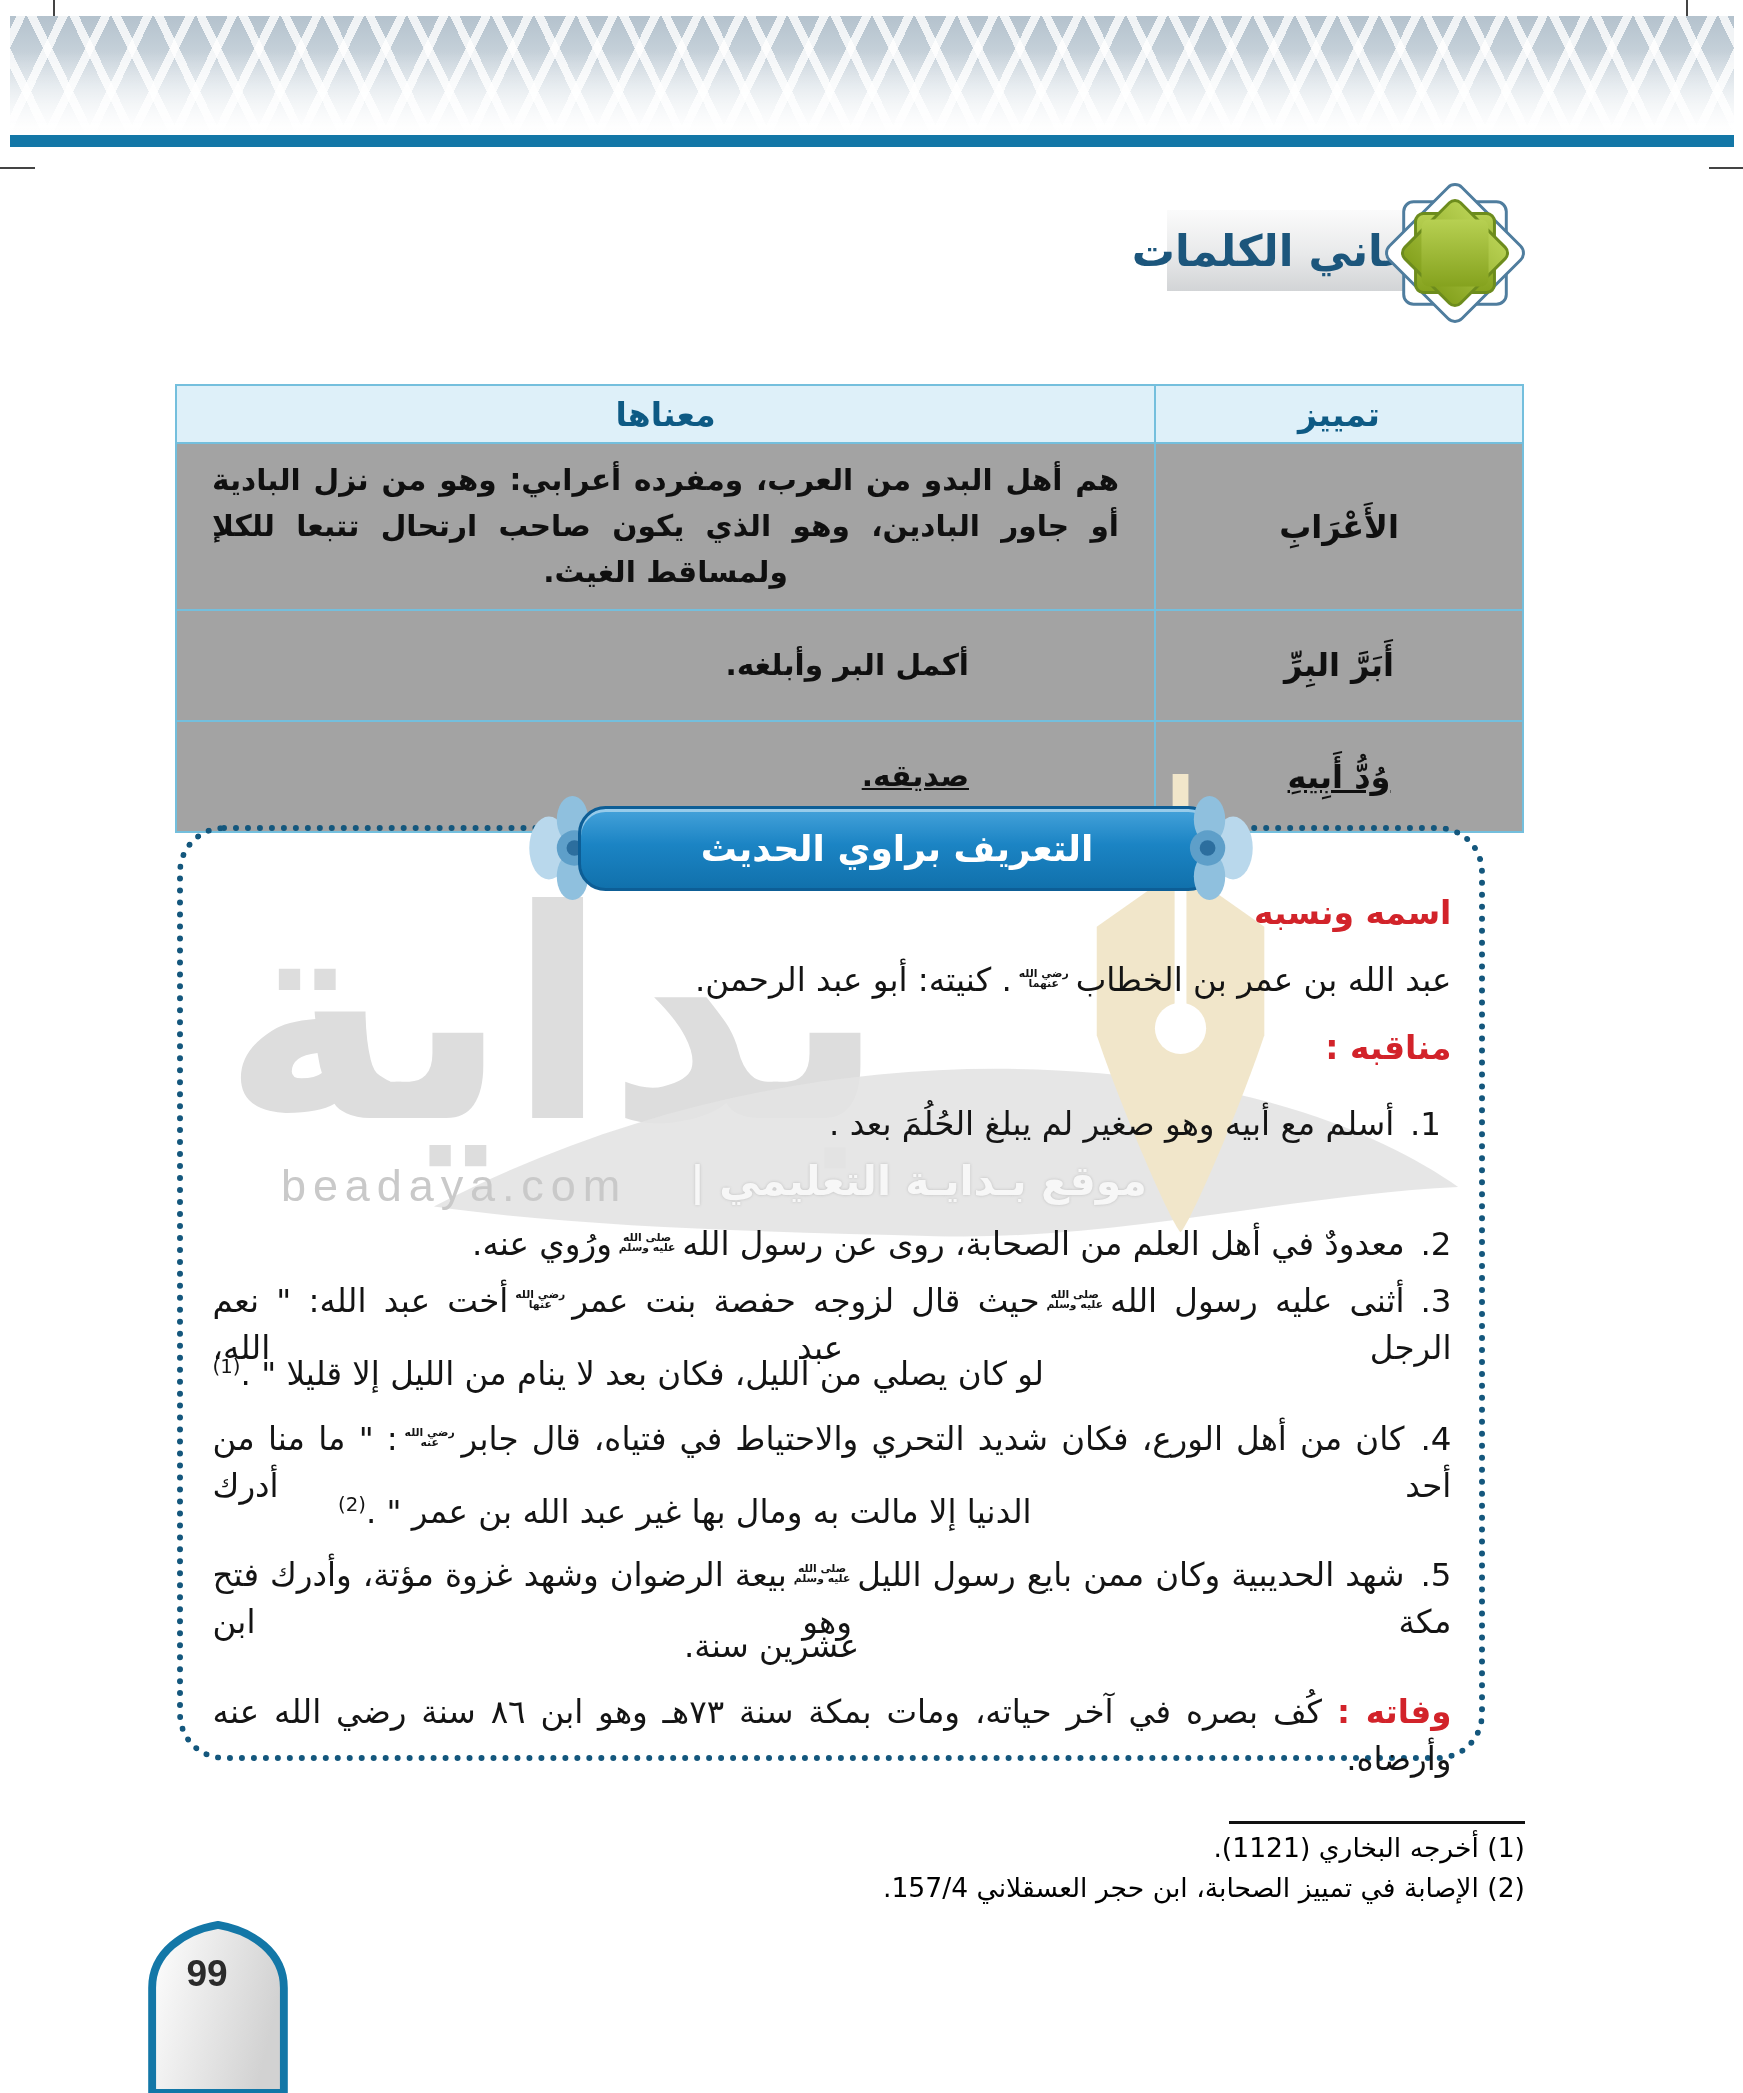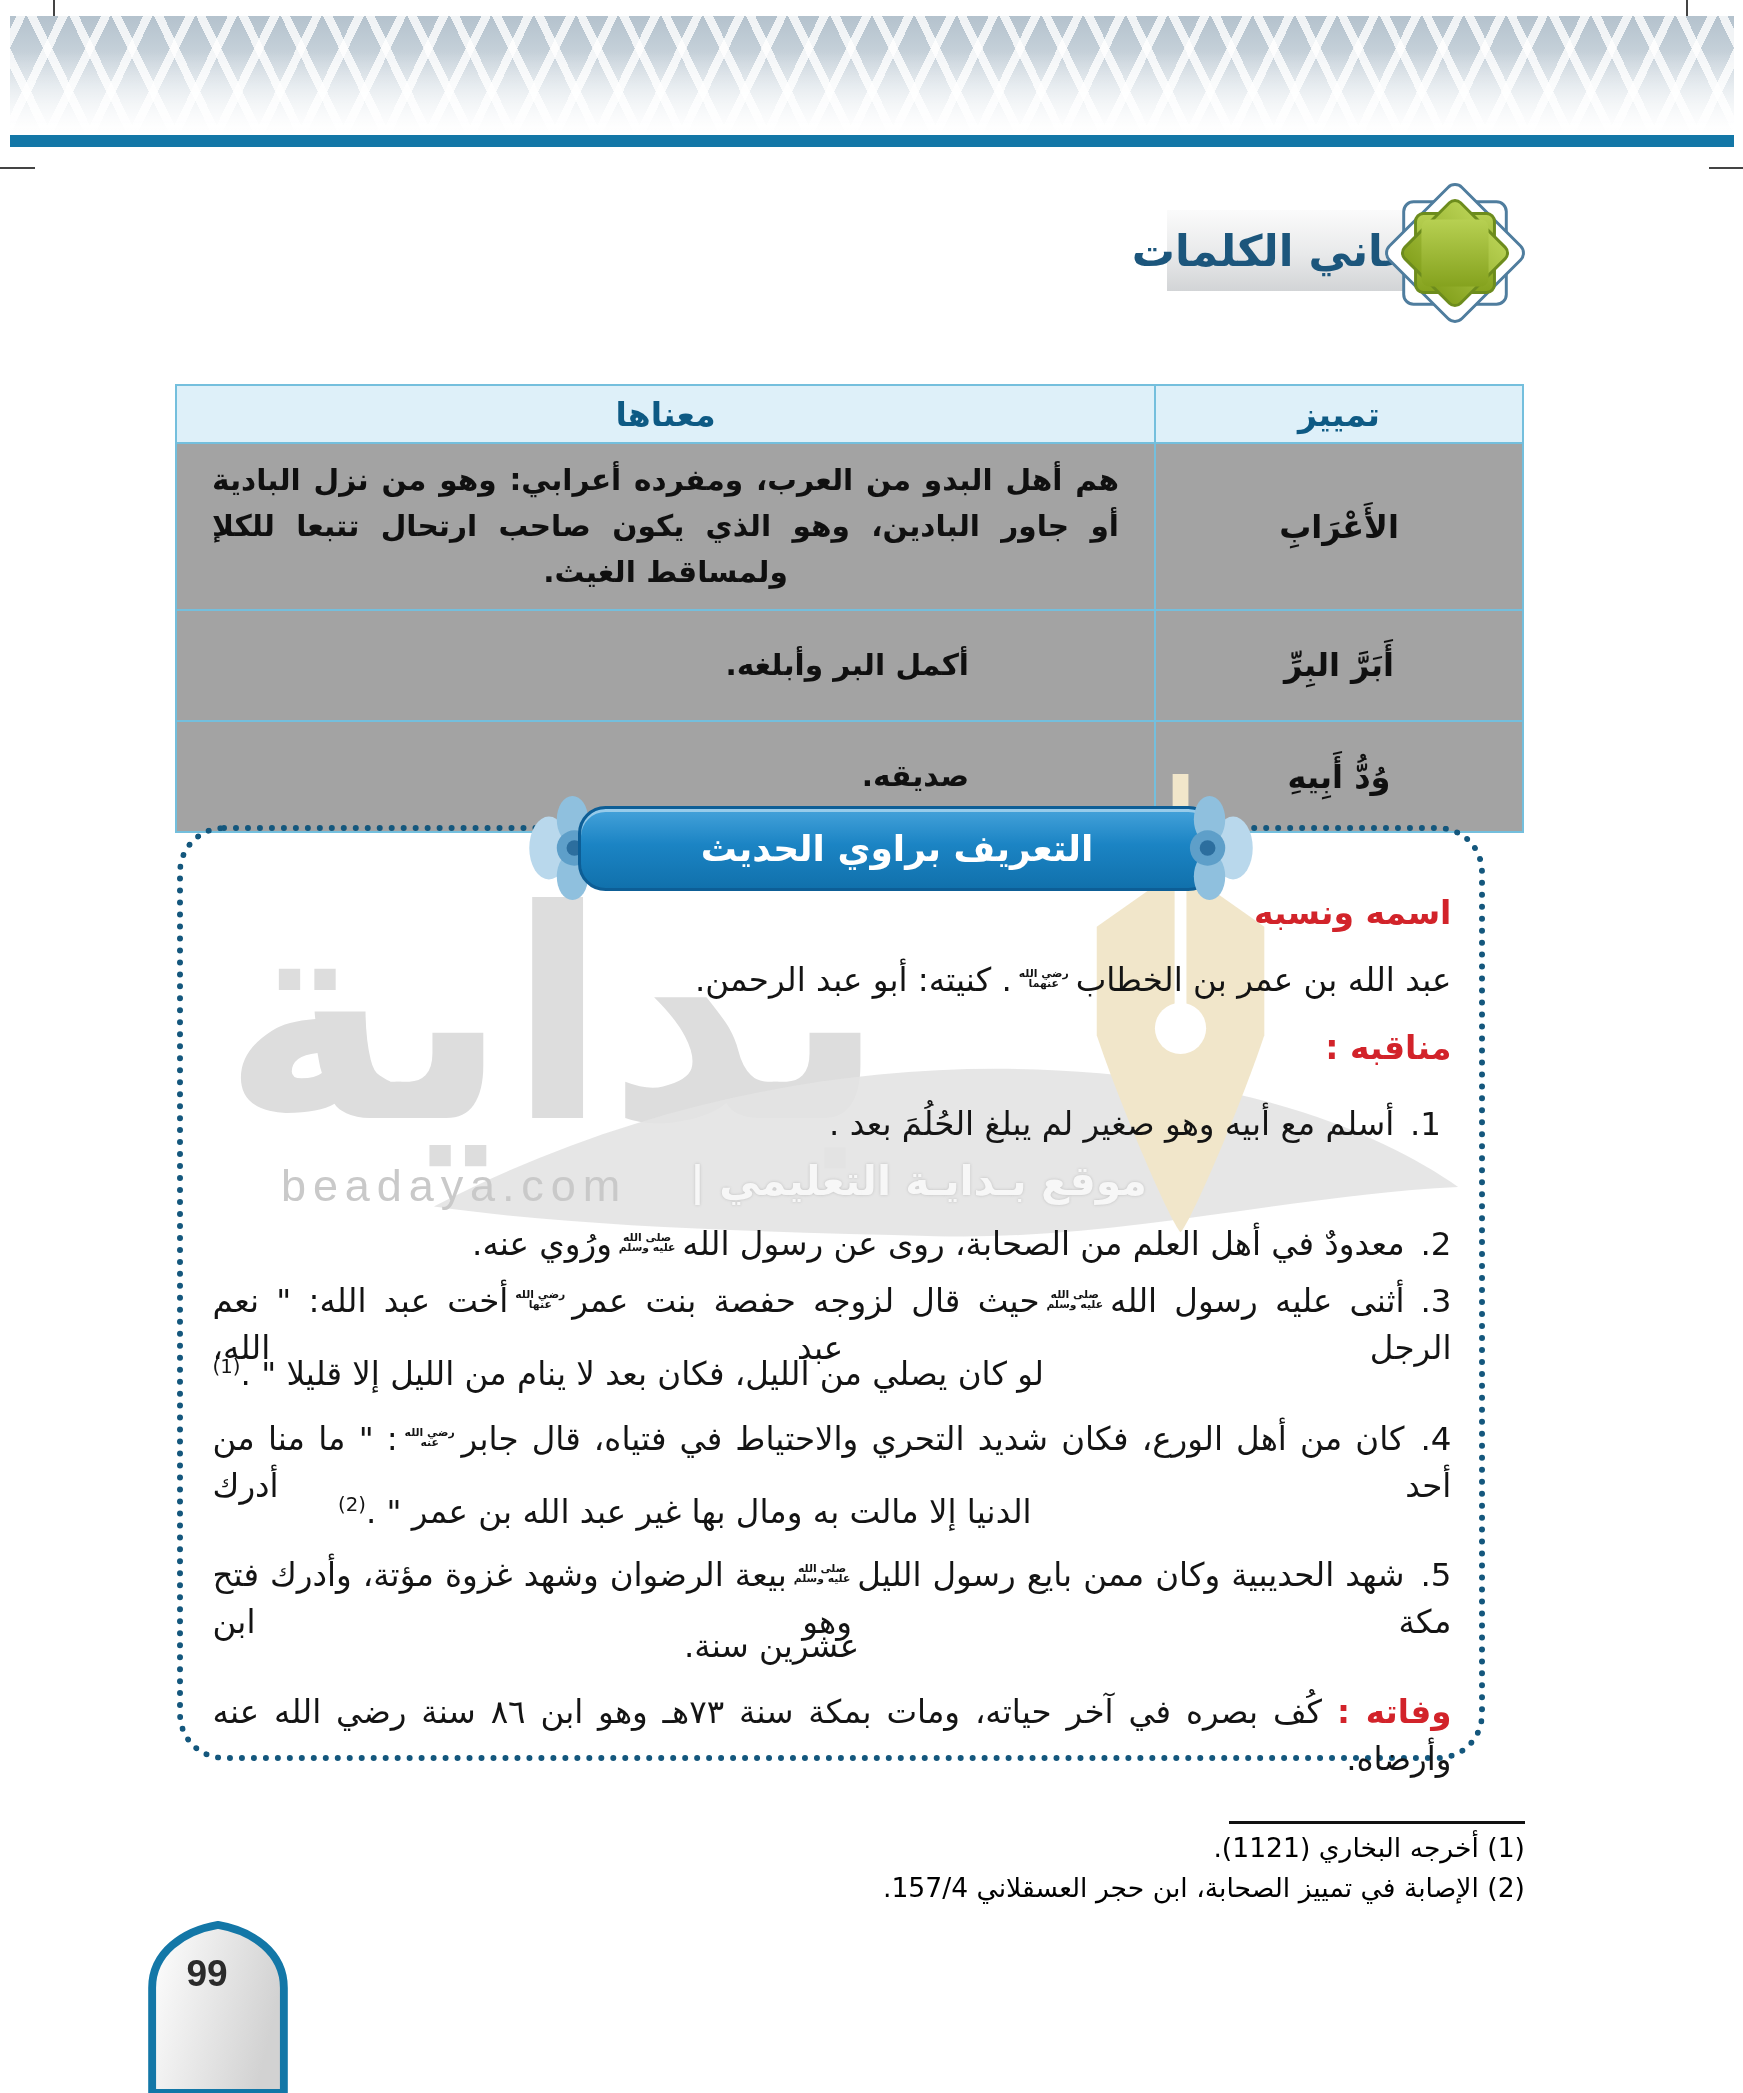--- a/index.html
+++ b/index.html
@@ -33,21 +33,21 @@
   .vocab{position:absolute;left:175px;top:384px;width:1349px;border-collapse:collapse;
          direction:rtl;table-layout:fixed;}
   .vocab th,.vocab td{border:2px solid #74bfdd;}
   .vocab th{background:#def0f9;color:#0e5a84;font-size:33px;font-weight:700;height:54px;}
   .vocab td{background:#a3a3a3;font-weight:700;color:#101010;vertical-align:middle;}
   .col-word{width:368px;}
   .cell-word{text-align:center;font-size:32px;}
   .cell-mean{font-size:29.6px;line-height:1.55;}
   .mean-just{text-align:justify;text-align-last:center;padding:13.8px 35px;}
   .mean-right{text-align:right;padding:13.8px 185px 13.8px 35px;}
-  .row-1 td{height:121px;} .row-2 td{height:81px;} .row-3 td{height:82px;}
+  .row-1 td{height:121px;} .row-2 td{height:81px;} .row-3 td{height:82px;text-decoration:underline;}
 
   
   .watermark{position:absolute;inset:0;z-index:1;pointer-events:none;}
   .wm-word{position:absolute;left:222px;top:872px;font-size:291px;font-weight:700;
            color:#dddddd;letter-spacing:9.9px;line-height:1;text-align:right;}
   .wm-latin{position:absolute;left:281px;top:1160px;font-family:"Liberation Sans",sans-serif;
             font-size:45px;letter-spacing:6.9px;color:#c9c9c9;}
   .wm-tagline{position:absolute;left:690px;top:1157px;font-size:41px;font-weight:700;
               color:#f7f7f7;text-shadow:0 0 3px #bdbdbd;direction:rtl;}
   .wm-pen,.wm-swoosh{position:absolute;}

